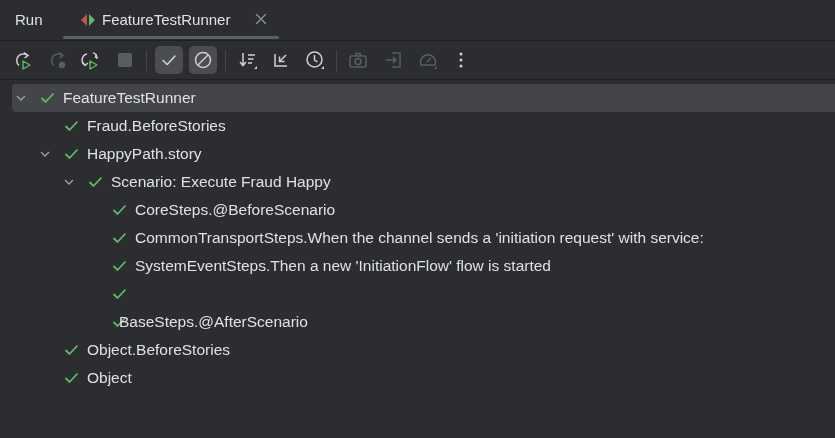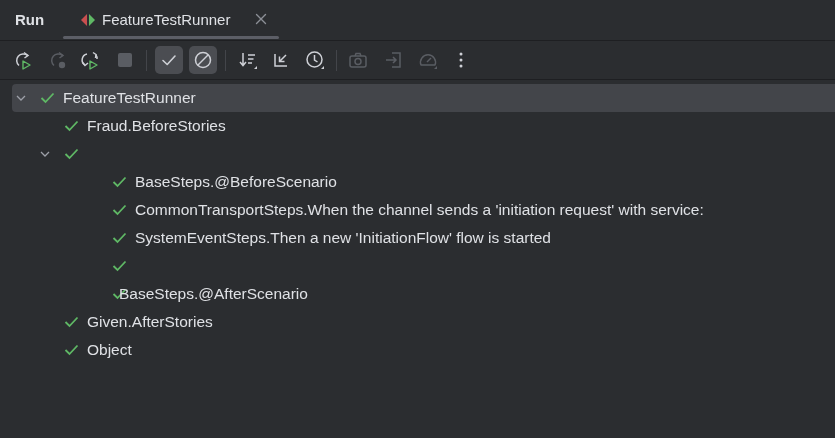--- a/index.html
+++ b/index.html
@@ -8,21 +8,21 @@
     background: #2b2d30;
     font-family: "Liberation Sans", "DejaVu Sans", sans-serif;
     color: #dfe1e5;
     position: relative;
   }
   .header {
     position: absolute; left: 0; top: 0; width: 835px; height: 40px;
     border-bottom: 1px solid #1e1f22;
   }
   .run-label {
-    position: absolute; left: 15px; top: 11px; font-size: 15px; font-weight: bold; color: #dfe1e5;
+    position: absolute; left: 15px; top: 11px; font-size: 15px; font-weight: normal; color: #dfe1e5;
   }
   .tab {
     position: absolute; left: 63px; top: 0; width: 216px; height: 40px; cursor: pointer;
   }
   .tab-icon { position: absolute; left: 16px; top: 12px; width: 18px; height: 16px; }
   .tab-title { position: absolute; left: 39px; top: 11px; font-size: 15px; color: #dfe1e5; }
   .tab-close { position: absolute; left: 191px; top: 12px; width: 14px; height: 14px; }
   .tab-underline {
     position: absolute; left: 0; bottom: 1px; width: 216px; height: 3px;
     background: #5c5e66; border-radius: 2px;
@@ -195,28 +195,38 @@
     <span class="label" style="left:87px">Fraud.BeforeStories</span>
   </div>
 
   <div class="row">
     <svg class="chev" style="left:39px" viewBox="0 0 12 12">
         <path d="M2 4 L6 8 L10 4" stroke="#9da0a8" stroke-width="1.3" fill="none"></path>
       </svg>
     <svg class="check" style="left:64px" viewBox="0 0 15 14">
         <path d="M1.5 7 L5.5 11 L13.5 2.5" stroke="#5fb865" stroke-width="1.8" fill="none"></path>
       </svg>
-  </div>
-
-
-  <div class="row">
-    <svg class="check" style="left:112px" viewBox="0 0 15 14">
-        <path d="M1.5 7 L5.5 11 L13.5 2.5" stroke="#5fb865" stroke-width="1.8" fill="none"></path>
-      </svg>
-    <span class="label" style="left:135px">BaseSteps.@BeforeScenario</span>
+    <span class="label" style="left:87px">HappyPath.story</span>
+  </div>
+
+  <div class="row">
+    <svg class="chev" style="left:63px" viewBox="0 0 12 12">
+        <path d="M2 4 L6 8 L10 4" stroke="#9da0a8" stroke-width="1.3" fill="none"></path>
+      </svg>
+    <svg class="check" style="left:88px" viewBox="0 0 15 14">
+        <path d="M1.5 7 L5.5 11 L13.5 2.5" stroke="#5fb865" stroke-width="1.8" fill="none"></path>
+      </svg>
+    <span class="label" style="left:111px">Scenario: Execute Fraud Happy</span>
+  </div>
+
+  <div class="row">
+    <svg class="check" style="left:112px" viewBox="0 0 15 14">
+        <path d="M1.5 7 L5.5 11 L13.5 2.5" stroke="#5fb865" stroke-width="1.8" fill="none"></path>
+      </svg>
+    <span class="label" style="left:135px">CoreSteps.@BeforeScenario</span>
   </div>
 
 
   <div class="row">
     <svg class="check" style="left:112px" viewBox="0 0 15 14">
         <path d="M1.5 7 L5.5 11 L13.5 2.5" stroke="#5fb865" stroke-width="1.8" fill="none"></path>
       </svg>
     <span class="label" style="left:135px">CommonTransportSteps.When the channel sends a 'initiation request' with service:</span>
   </div>
 
@@ -237,21 +247,21 @@
     <svg class="check" style="left:112px" viewBox="0 0 15 14">
         <path d="M1.5 7 L5.5 11 L13.5 2.5" stroke="#5fb865" stroke-width="1.8" fill="none"></path>
       </svg>
     <span class="label" style="left:119px">BaseSteps.@AfterScenario</span>
   </div>
 
   <div class="row">
     <svg class="check" style="left:64px" viewBox="0 0 15 14">
         <path d="M1.5 7 L5.5 11 L13.5 2.5" stroke="#5fb865" stroke-width="1.8" fill="none"></path>
       </svg>
-    <span class="label" style="left:87px">Given.AfterStories</span>
+    <span class="label" style="left:87px">Object.BeforeStories</span>
   </div>
 
   <div class="row">
     <svg class="check" style="left:64px" viewBox="0 0 15 14">
         <path d="M1.5 7 L5.5 11 L13.5 2.5" stroke="#5fb865" stroke-width="1.8" fill="none"></path>
       </svg>
     <span class="label" style="left:87px">Object</span>
   </div>
 
 </div>

